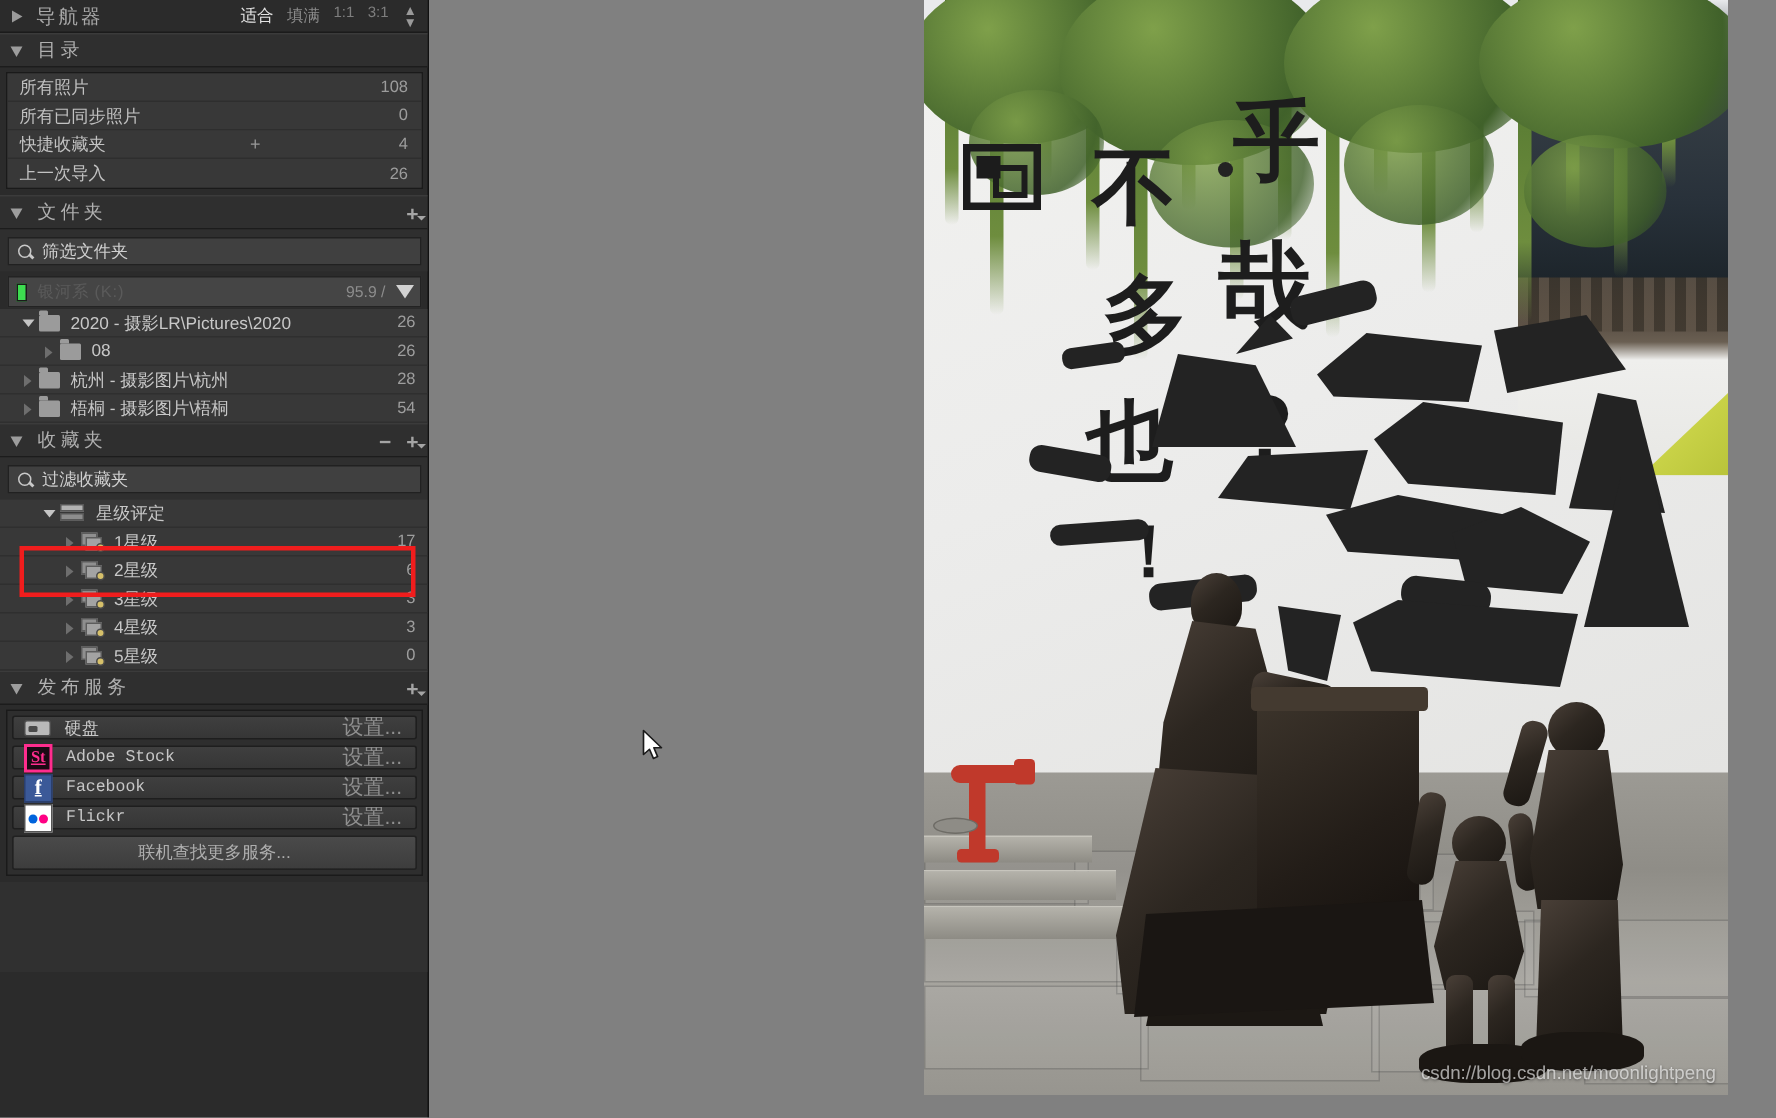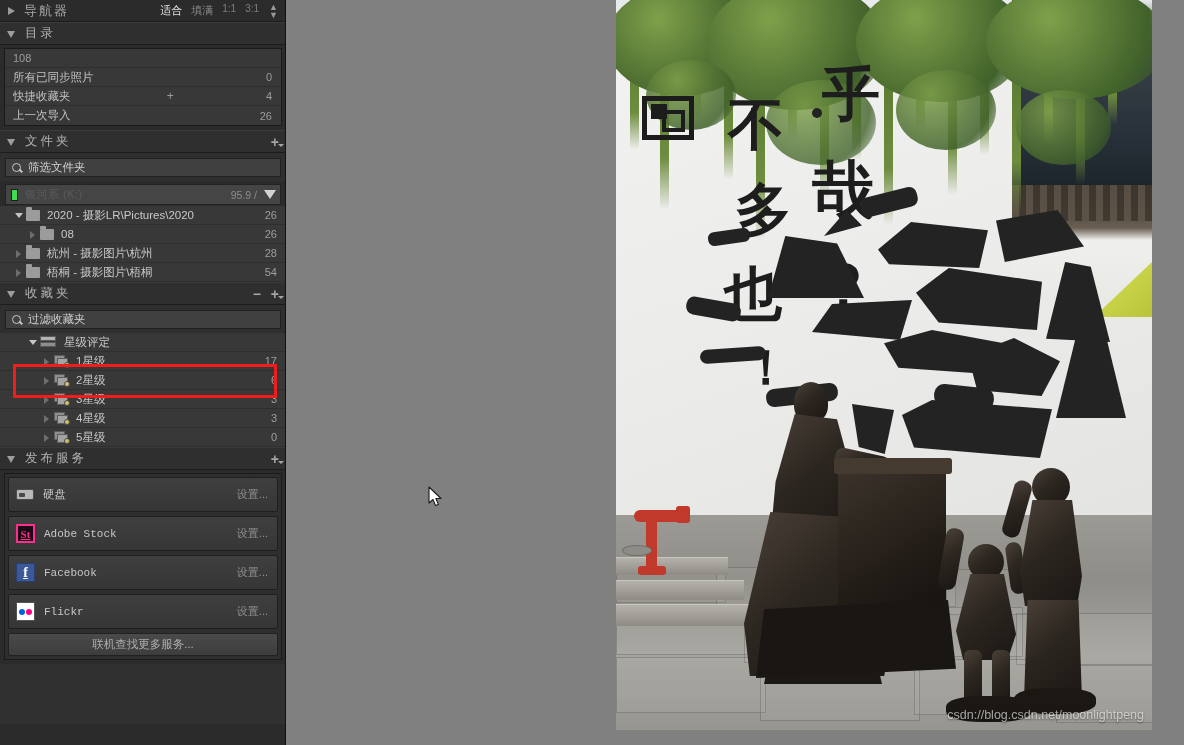--- a/index.html
+++ b/index.html
@@ -217,32 +217,32 @@
   }
 
   
   .pub-box {
     margin: 3px 4px 4px 4px;
     border: 1px solid #1a1a1a;
     background: #2e2e2e;
     padding: 3px;
   }
   .pub-row {
-    height: 35px; margin-bottom: 4px;
+    height: 16px; margin-bottom: 4px;
     background: linear-gradient(#3f3f3f, #363636);
     border: 1px solid #1e1e1e; border-radius: 2px;
     display: flex; align-items: center; padding: 0 9px 0 7px;
   }
   .pub-row:last-child { margin-bottom: 0; }
   .pub-name {
     font-size: 11px; color: #c7c7c7; margin-left: 9px;
     font-family: "Liberation Mono", "DejaVu Sans Mono", monospace;
   }
   .pub-name.cjk { font-family: "Liberation Sans", sans-serif; font-size: 11.5px; }
-  .pub-settings { margin-left: auto; font-size: 11px; color: #8f8f8f; }
+  .pub-settings { margin-left: auto; font-size: 14px; color: #8f8f8f; }
   .ico-hdd {
     width: 18px; height: 11px; background: #b9b9b9;
     border: 1px solid #4d4d4d; border-radius: 2px;
     position: relative; flex: 0 0 auto;
   }
   .ico-hdd::after {
     content: ""; position: absolute; left: 2px; top: 3px;
     width: 6px; height: 4px; background: #4a4a4a; border-radius: 1px;
   }
   .ico-sq {
@@ -384,20 +384,21 @@
       </div>
     </div>
 
     <div class="panel-section">
       <div class="sec-header">
         <span class="sec-tri"></span>
         <span class="sec-title">目录</span>
       </div>
       <div class="list-box">
         <div class="row">
+          <span class="label">所有照片</span>
           <span class="count">108</span>
         </div>
         <div class="row">
           <span class="label">所有已同步照片</span>
           <span class="count">0</span>
         </div>
         <div class="row">
           <span class="label">快捷收藏夹</span>
           <span class="plus-inline">+</span>
           <span class="label"></span>

